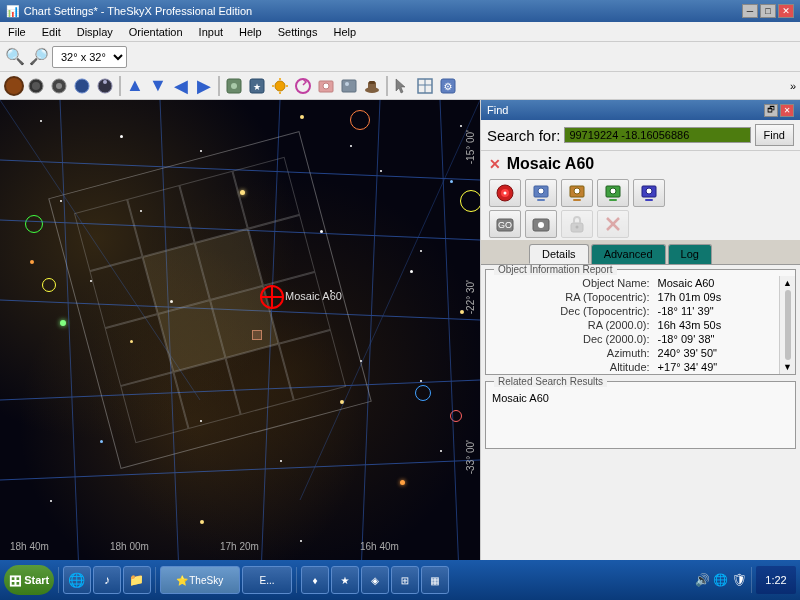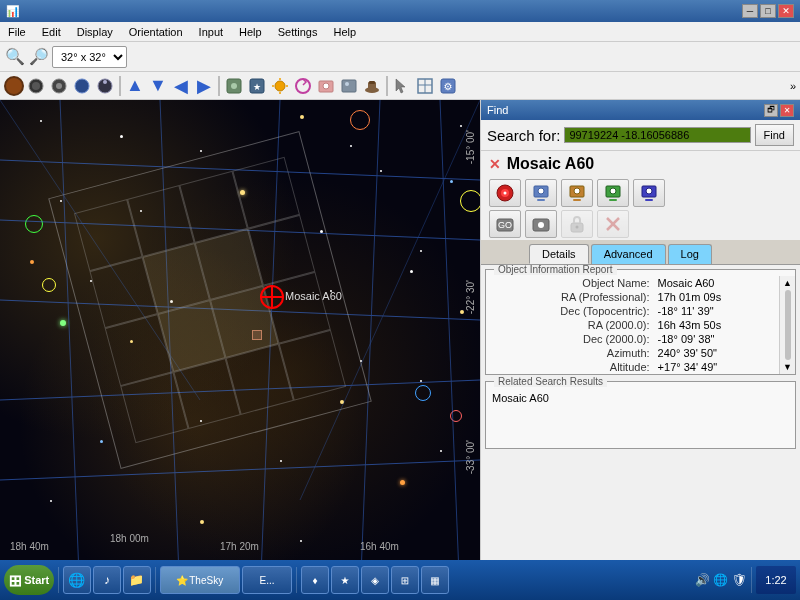--- a/index.html
+++ b/index.html
@@ -247,21 +247,21 @@
       border-bottom: 1px solid #999;
       background: #d4d0c8;
       padding-top: 4px;
     }
     .tab {
       padding: 3px 12px;
       font-size: 11px;
       cursor: pointer;
       border: 1px solid #999;
       border-bottom: none;
-      background: #7dd3fc;
+      background: #0f766e;
       margin-right: 2px;
       border-radius: 3px 3px 0 0;
     }
     .tab.active {
       background: #f0f0f0;
       border-bottom: 1px solid #f0f0f0;
       z-index: 1;
       margin-left: 48px;
     }
 
@@ -354,20 +354,21 @@
       border-radius: 50%;
       border: 1px solid;
     }
   </style>
 </head>
 <body>
 
 <div id="titlebar">
   <div id="titlebar-left">
     <span>📊</span>
+    <span>Chart Settings* - TheSkyX Professional Edition</span>
   </div>
   <div id="titlebar-controls">
     <div class="title-btn">─</div>
     <div class="title-btn">□</div>
     <div class="title-btn close">✕</div>
   </div>
 </div>
 
 <div id="menubar">
   <span class="menu-item">File</span>
@@ -574,21 +575,21 @@
     <div style="position:absolute;top:230px;left:252px;width:10px;height:10px;border:1px solid #c08060;background:rgba(192,128,96,0.3);"></div>
 
     <div class="target-marker">
       <div class="target-ring"></div>
       <div class="target-cross-h"></div>
       <div class="target-cross-v"></div>
     </div>
     <div class="target-label">Mosaic A60</div>
 
     <div class="chart-label" style="bottom:8px;left:10px;">18h 40m</div>
-    <div class="chart-label" style="bottom:16px;left:110px;">18h 00m</div>
+    <div class="chart-label" style="bottom:8px;left:110px;">18h 00m</div>
     <div class="chart-label" style="bottom:8px;left:220px;">17h 20m</div>
     <div class="chart-label" style="bottom:8px;left:360px;">16h 40m</div>
 
     <div class="chart-label" style="top:30px;right:4px;writing-mode:vertical-rl;transform:rotate(180deg);">-15° 00'</div>
     <div class="chart-label" style="top:180px;right:4px;writing-mode:vertical-rl;transform:rotate(180deg);">-22° 30'</div>
     <div class="chart-label" style="top:340px;right:4px;writing-mode:vertical-rl;transform:rotate(180deg);">-33° 00'</div>
   </div>
 
   <div id="findpanel">
 
@@ -690,21 +691,21 @@
         <div style="font-size:10px;color:#555;margin-left:8px;position:relative;top:-7px;background:#f0f0f0;display:inline-block;padding:0 4px;">Object Information Report</div>
         <div style="margin-top:-6px; position:relative;">
           <div style="max-height:140px;overflow-y:auto;padding-right:18px;">
             <table class="info-table">
               <tbody>
                   <tr>
                 <td>Object Name:</td>
                 <td>Mosaic  A60</td>
               </tr>
               <tr>
-                <td>RA (Professional):</td>
+                <td>RA (Topocentric):</td>
                 <td>17h 01m 09s</td>
               </tr>
               <tr>
                 <td>Dec (Topocentric):</td>
                 <td>-18° 11' 39"</td>
               </tr>
               <tr>
                 <td>RA (2000.0):</td>
                 <td>16h 43m 50s</td>
               </tr>

